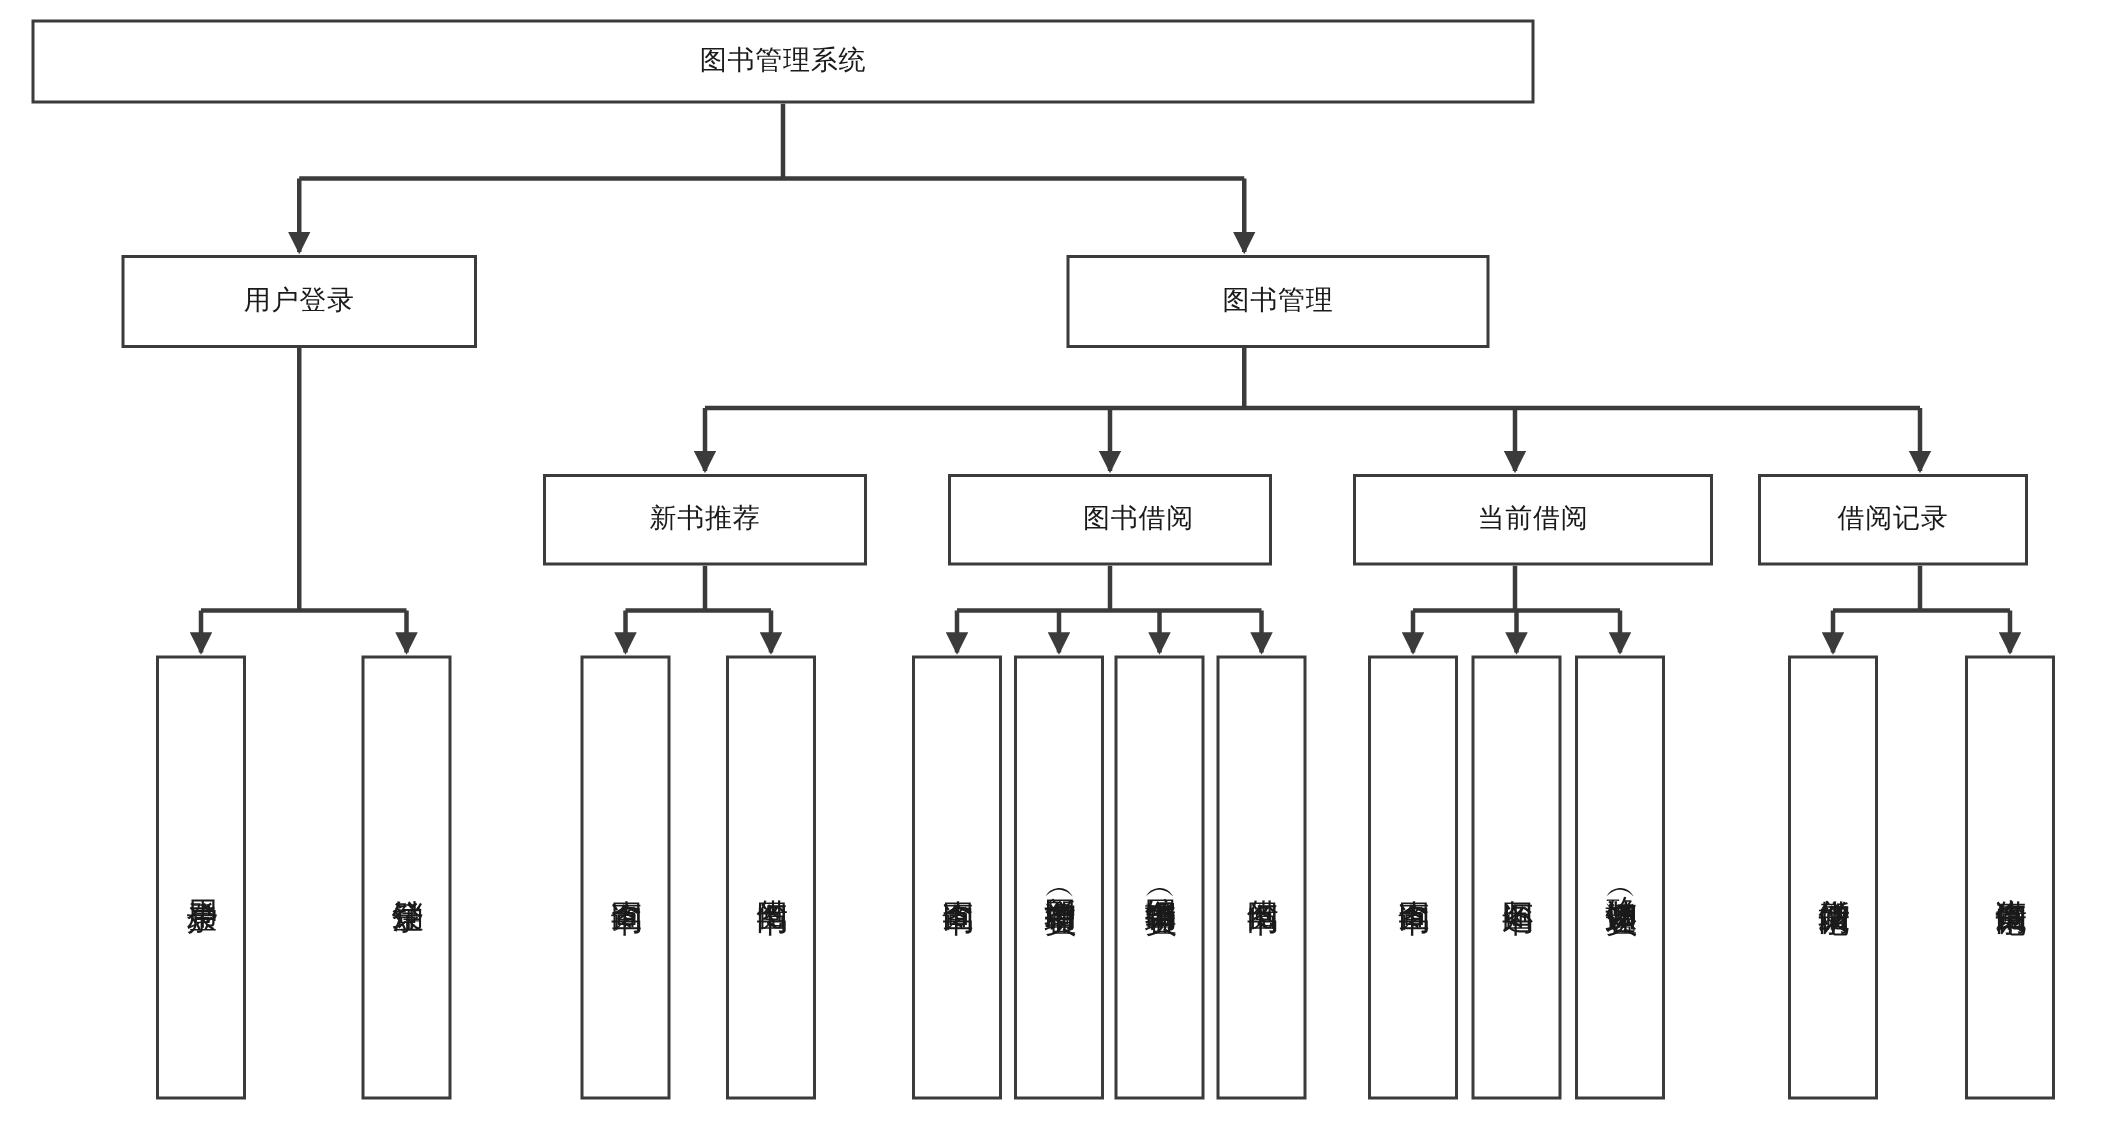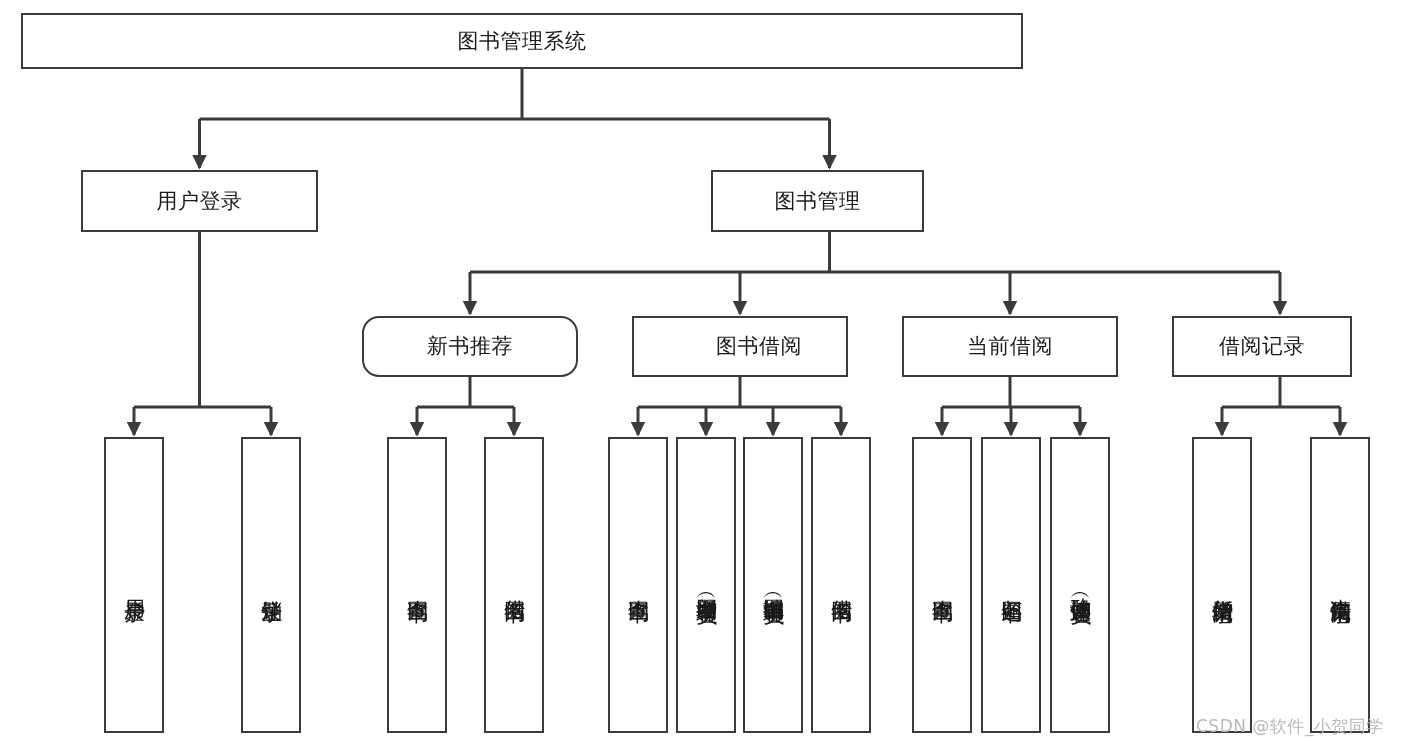--- a/index.html
+++ b/index.html
@@ -29,21 +29,21 @@
     position: absolute;
     box-sizing: border-box;
     border: 2px solid #3b3b3b;
     background: #ffffff;
     display: flex;
     align-items: center;
     justify-content: center;
     color: #1a1a1a;
   }
   .node .label {
-    font-size: 21px;
+    font-size: 18px;
     line-height: 1.15;
     letter-spacing: 0.5px;
     white-space: nowrap;
   }
   .node.leaf {
     align-items: center;
     justify-content: center;
   }
   .node.leaf .label {
     writing-mode: vertical-rl;
@@ -110,30 +110,30 @@
       </g>
   </svg>
 
   <div id="node-layer">
       <div class="node" style="left: 21px; top: 13px; width: 1002px; height: 56px;">
         <span class="label">图书管理系统</span>
       </div>
       <div class="node" style="left: 81px; top: 170px; width: 237px; height: 62px;">
         <span class="label">用户登录</span>
       </div>
-      <div class="node" style="left: 711px; top: 170px; width: 213px; height: 62px;">
+      <div class="node" style="left: 711px; top: 170px; width: 282px; height: 62px;">
         <span class="label">图书管理</span>
       </div>
-      <div class="node" style="left: 362px; top: 316px; width: 216px; height: 61px; border-radius: 17px;">
+      <div class="node" style="left: 362px; top: 316px; width: 216px; height: 61px;">
         <span class="label">新书推荐</span>
       </div>
       <div class="node" style="left: 632px; top: 316px; width: 216px; height: 61px; padding-left: 38px;">
         <span class="label">图书借阅</span>
       </div>
-      <div class="node" style="left: 902px; top: 316px; width: 216px; height: 61px;">
+      <div class="node" style="left: 902px; top: 316px; width: 240px; height: 61px;">
         <span class="label">当前借阅</span>
       </div>
       <div class="node" style="left: 1172px; top: 316px; width: 180px; height: 61px;">
         <span class="label">借阅记录</span>
       </div>
       <div class="node leaf" style="left: 104px; top: 437px; width: 60px; height: 296px;">
         <span class="label">用户登录</span>
       </div>
       <div class="node leaf" style="left: 241px; top: 437px; width: 60px; height: 296px;">
         <span class="label">注销登录</span>
@@ -166,15 +166,14 @@
         <span class="label">确认归还（管理员）</span>
       </div>
       <div class="node leaf" style="left: 1192px; top: 437px; width: 60px; height: 296px;">
         <span class="label">新增借阅记录</span>
       </div>
       <div class="node leaf" style="left: 1310px; top: 437px; width: 60px; height: 296px;">
         <span class="label">查询借阅记录</span>
       </div>
     </div>
 
-  <div class="watermark" style="left: 1196px; top: 715px;">CSDN @软件_小贺同学</div>
 
 </div>
 
 </body></html>

